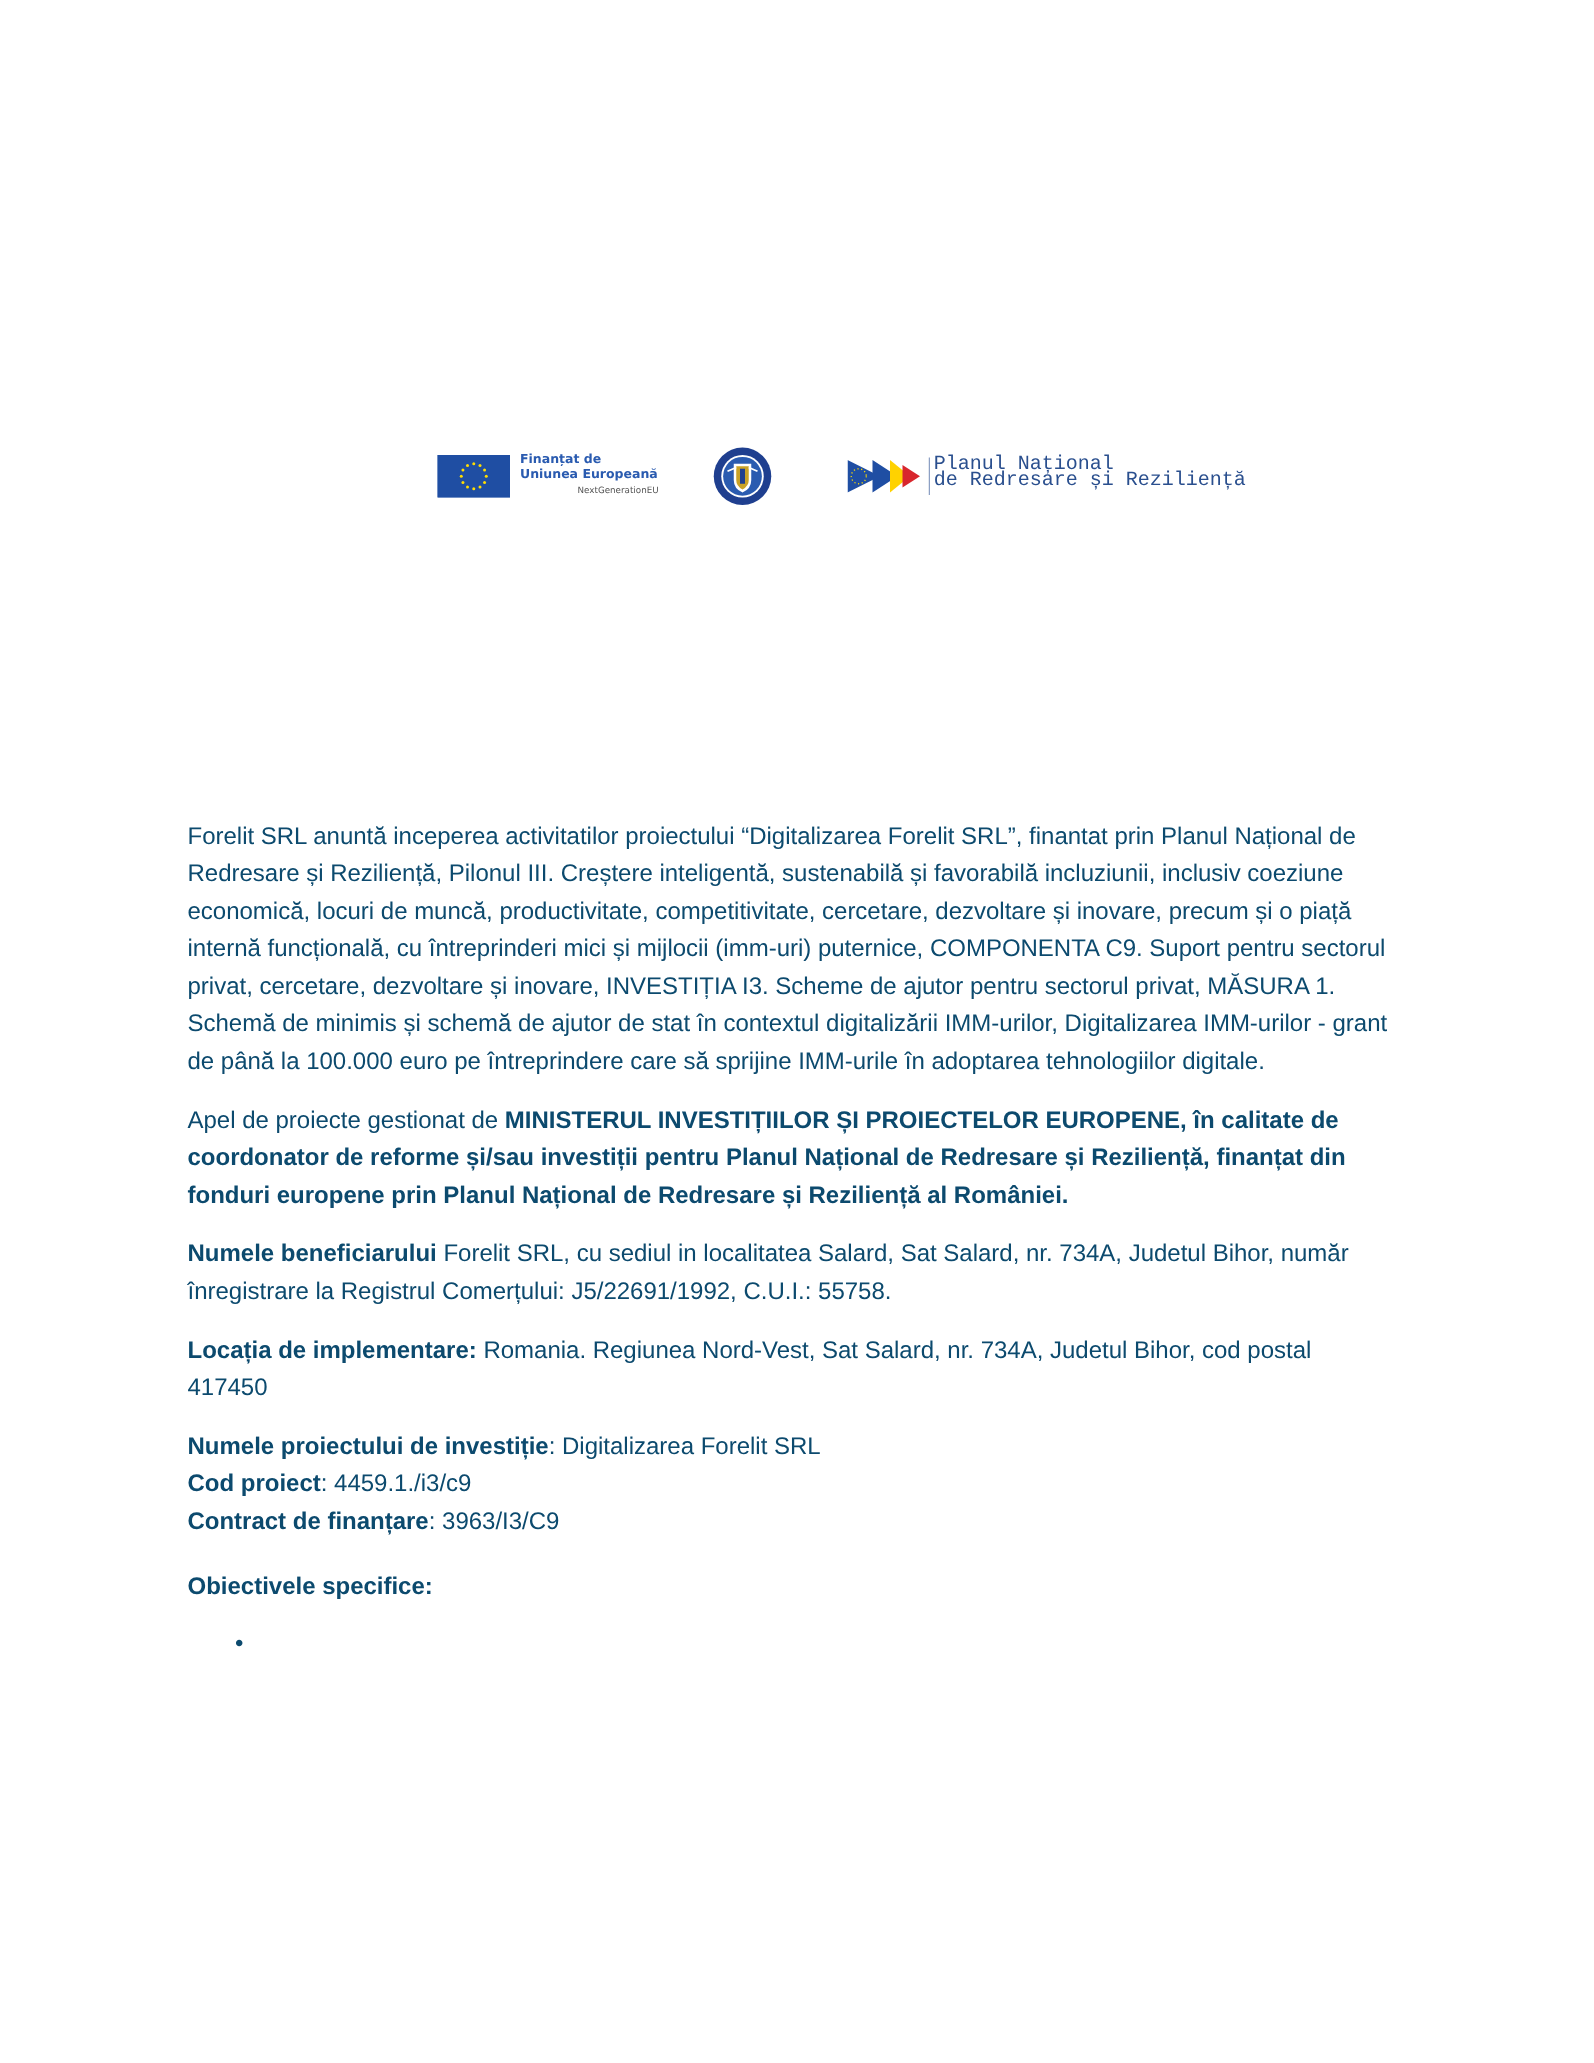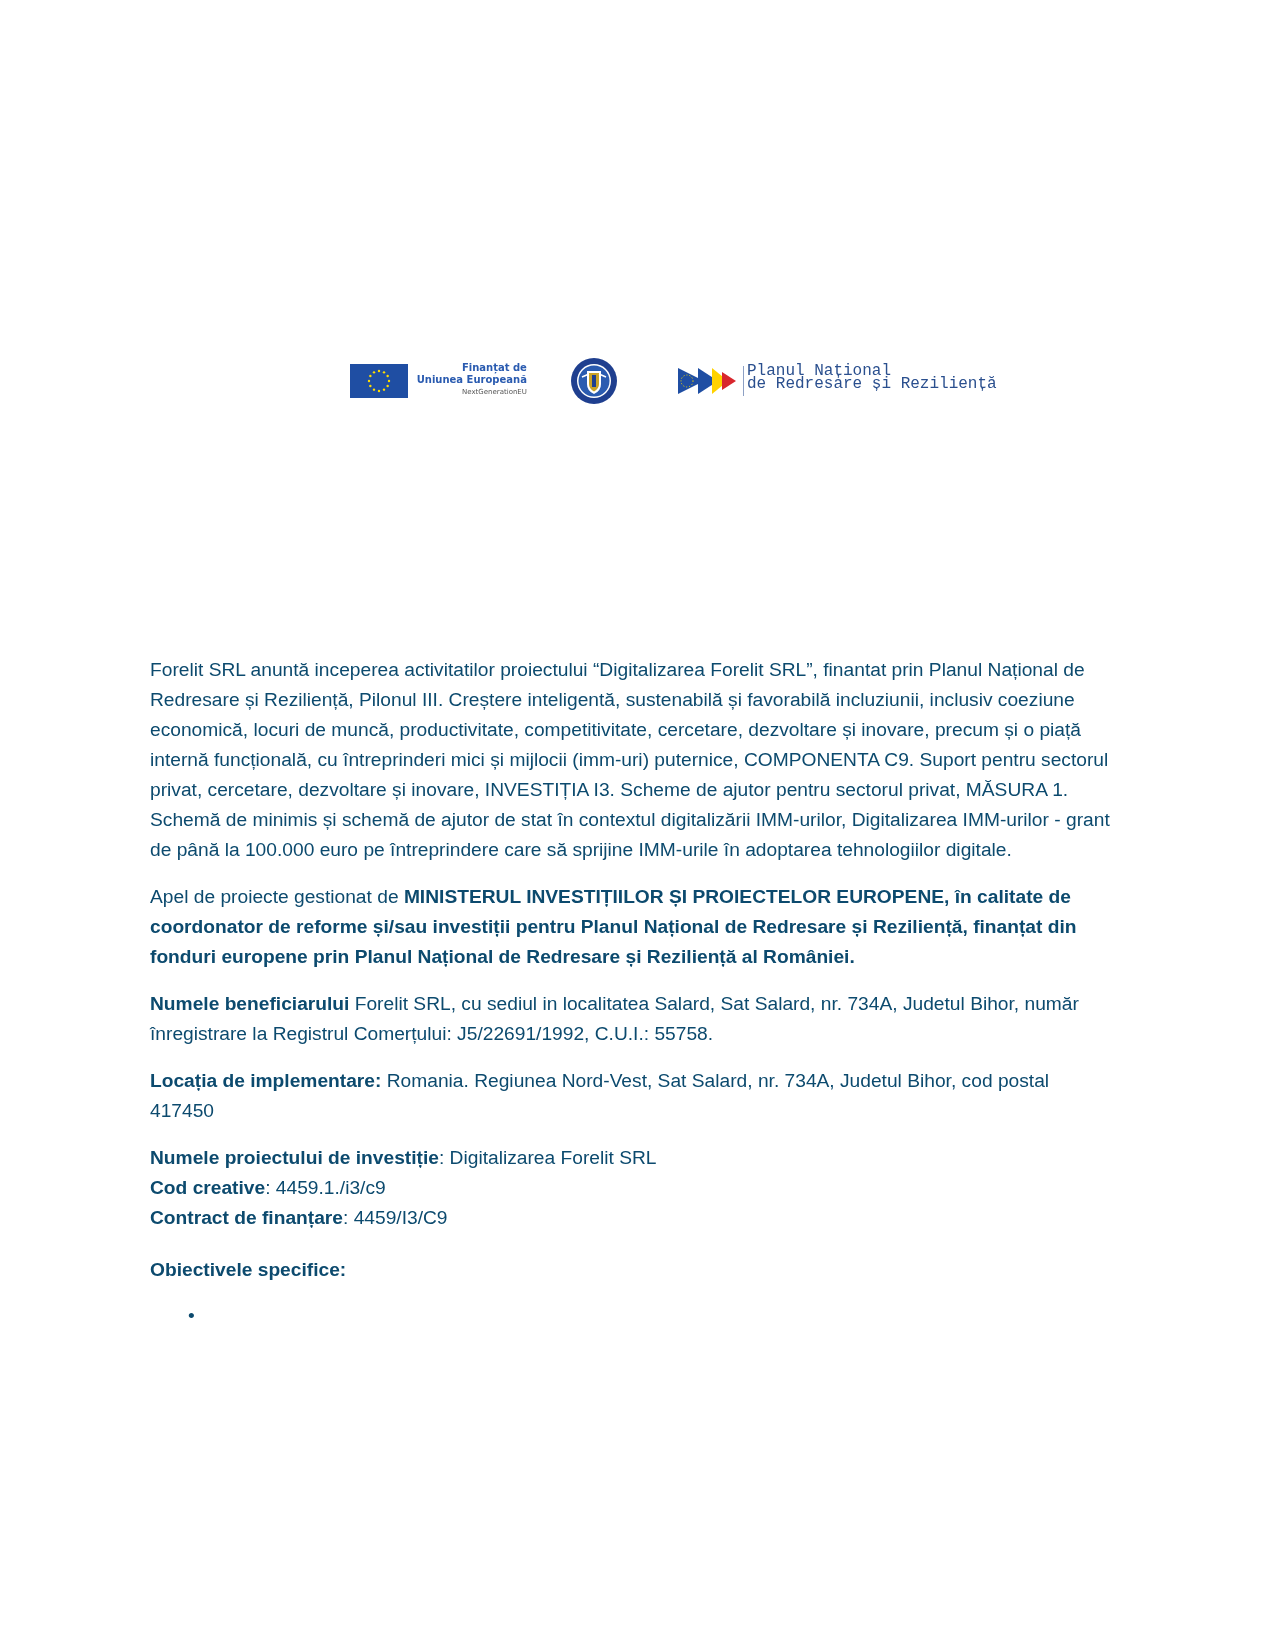--- a/index.html
+++ b/index.html
@@ -38,21 +38,20 @@
       top: 2px;
       font-family: "DejaVu Sans", sans-serif;
       line-height: 12px;
     }
     .eu-text .l1, .eu-text .l2 {
       font-size: 10px;
       font-weight: bold;
       color: #2a5bb0;
       display: block;
       white-space: nowrap;
-      text-align: right;
     }
     .eu-text .l3 {
       font-size: 7px;
       color: #555;
       display: block;
       white-space: nowrap;
       padding-left: 46px;
     }
     .gov-crest {
       position: absolute;
@@ -186,22 +185,22 @@
   <p>
     <b>Numele beneficiarului</b><span> Forelit SRL, cu sediul in  localitatea Salard, Sat Salard, nr. 734A, Judetul Bihor, număr înregistrare la Registrul Comerțului: J5/22691/1992, C.U.I.: 55758.</span>
   </p>
 
   <p>
     <b>Locația de implementare:</b><span> Romania. Regiunea Nord-Vest, Sat Salard, nr. 734A, Judetul Bihor, cod postal 417450</span>
   </p>
 
   <p>
     <b>Numele proiectului de investiție</b><span>: Digitalizarea Forelit SRL</span><br>
-    <b>Cod creative</b><span>: 4459.1./i3/c9</span><br>
-    <b>Contract de finanțare</b><span>: 4459/I3/C9</span>
+    <b>Cod proiect</b><span>: 4459.1./i3/c9</span><br>
+    <b>Contract de finanțare</b><span>: 3963/I3/C9</span>
   </p>
 
 
   <p class="tight">
     <b>Obiectivele specifice:</b>
   </p>
 
   <ul class="obj-list">
     <li>
       <span class="bullet">•</span>

